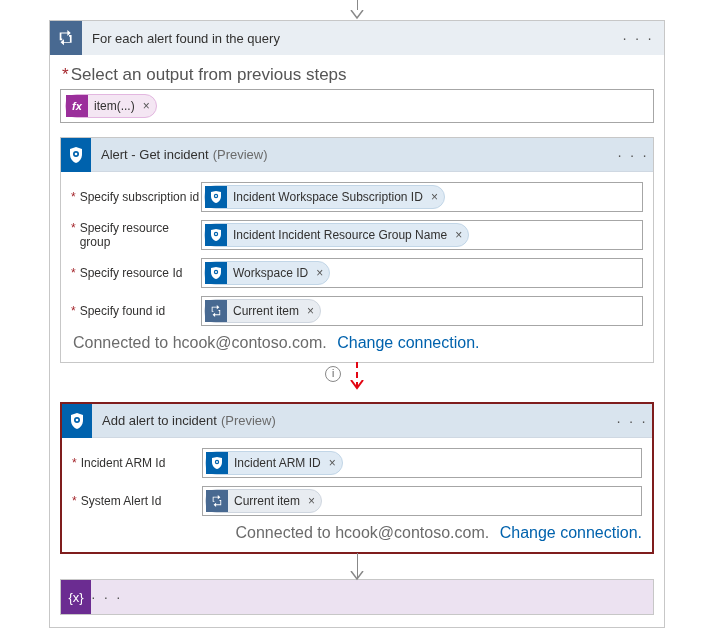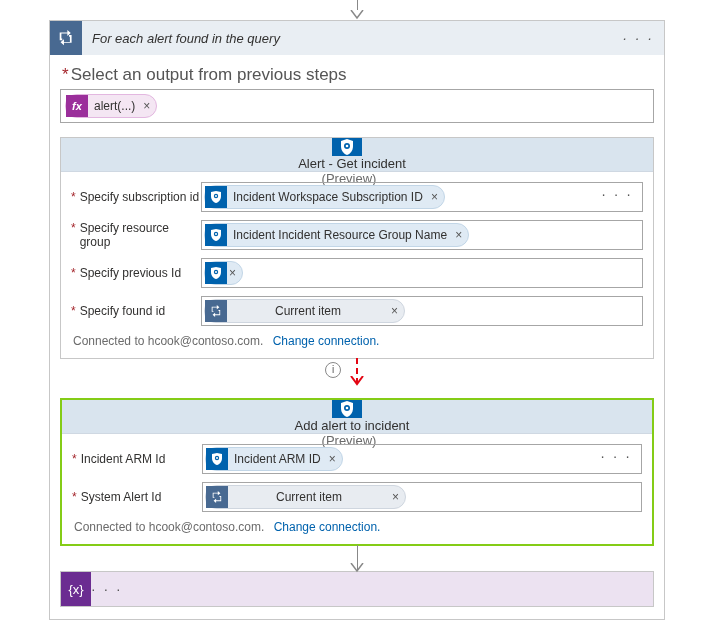--- a/index.html
+++ b/index.html
@@ -42,21 +42,20 @@
     width: 616px;
     border: 1px solid #c7c7c7;
     background: #fff;
   }
   .outer-header {
     display: flex;
     align-items: center;
     background: #e9eef3;
     height: 34px;
     padding: 0 10px 0 0;
-    font-style: italic;
   }
   .outer-header .hicon {
     width: 32px;
     height: 34px;
     background: #486991;
     display: flex;
     align-items: center;
     justify-content: center;
   }
   .outer-header .htitle {
@@ -106,37 +105,36 @@
   }
   .token .tx {
     padding: 0 6px 0 2px;
     color: #555;
     cursor: pointer;
   }
   .tok-fx { background: #f4e6f3; border-color: #e3b7e0; }
   .tok-fx .ticon { background: #9b2f9b; font-style: italic; font-weight: 600; }
   .tok-sentinel { background: #dfeaf4; border-color: #c2d6e7; }
   .tok-sentinel .ticon { background: #0062ad; }
-  .tok-foreach { background: #e8ecf1; border-color: #cfd6df; gap: 42px; }
+  .tok-foreach { background: #e8ecf1; border-color: #cfd6df; }
   .tok-foreach .ticon { background: #486991; }
 
   .inner-card {
     border: 1px solid #c7c7c7;
     margin-top: 14px;
     background: #fff;
   }
-  .inner-card.highlight { border: 2px solid #84cc16; }
+  .inner-card.highlight { border: 2px solid #7f1d1d; text-align: right; }
   .inner-header {
     display: flex;
     align-items: center;
     background: #d9e4ee;
     height: 34px;
-    padding: 0 20px 0 0;
+    padding: 0 4px 0 0;
     border-bottom: 1px solid #cfd8e2;
-    flex-direction: column;
   }
   .inner-header .hicon {
     width: 30px;
     height: 34px;
     background: #0062ad;
     display: flex;
     align-items: center;
     justify-content: center;
   }
   .inner-header .htitle { margin-left: 10px; font-size: 13px; color: #323130; }
@@ -159,21 +157,21 @@
   .row .rlabel .ast { color: #a4262c; margin-right: 4px; }
   .row .rinput {
     flex: 1;
     border: 1px solid #a6a6a6;
     min-height: 30px;
     padding: 2px;
     display: flex;
     align-items: center;
   }
   .conn-line {
-    font-size: 12px;
+    font-size: 16px;
     color: #6b6b6b;
     margin-top: 6px;
     margin-left: 2px;
   }
   .conn-line a { color: #0062ad; text-decoration: none; cursor: pointer; margin-left: 6px; }
 
   .connector {
     position: relative;
     height: 26px;
     display: flex;
@@ -254,21 +252,21 @@
       <div class="dots">· · ·</div>
     </div>
 
     <div class="outer-body">
       <div class="prompt-label">
         <span class="ast">*</span><span>Select an output from previous steps</span>
       </div>
       <div class="prev-step-box">
         <span class="token tok-fx">
           <span class="ticon">fx</span>
-          <span class="tlabel">alert(...)</span>
+          <span class="tlabel">item(...)</span>
           <span class="tx">×</span>
         </span>
       </div>
 
       <div class="inner-card">
         <div class="inner-header">
           <div class="hicon">
             <svg width="16" height="18">
                 <path d="M8 1 L14 3 V8 C14 13 11 16 8 17 C5 16 2 13 2 8 V3 Z" fill="#fff"></path>
                 <circle cx="8" cy="8" r="3" fill="#0062ad"></circle>
@@ -314,31 +312,32 @@
                     </svg>
                   </span>
                 <span class="tlabel">Incident Incident Resource Group Name</span>
                 <span class="tx">×</span>
               </span>
             </div>
           </div>
           <div class="row">
             <div class="rlabel">
                 <span class="ast">*</span>
-                <span>Specify previous Id</span>
+                <span>Specify resource Id</span>
               </div>
             <div class="rinput">
               <span class="token tok-sentinel">
                 <span class="ticon">
                     <svg width="12" height="14">
                       <path d="M6 1 L11 2 V6 C11 10 8.5 12.5 6 13 C3.5 12.5 1 10 1 6 V2 Z" fill="#fff"></path>
                       <circle cx="6" cy="6" r="2.2" fill="#0062ad"></circle>
                       <circle cx="6" cy="6" r="1" fill="#fff"></circle>
                     </svg>
                   </span>
+                <span class="tlabel">Workspace ID</span>
                 <span class="tx">×</span>
               </span>
             </div>
           </div>
           <div class="row">
             <div class="rlabel">
                 <span class="ast">*</span>
                 <span>Specify found id</span>
               </div>
             <div class="rinput">

